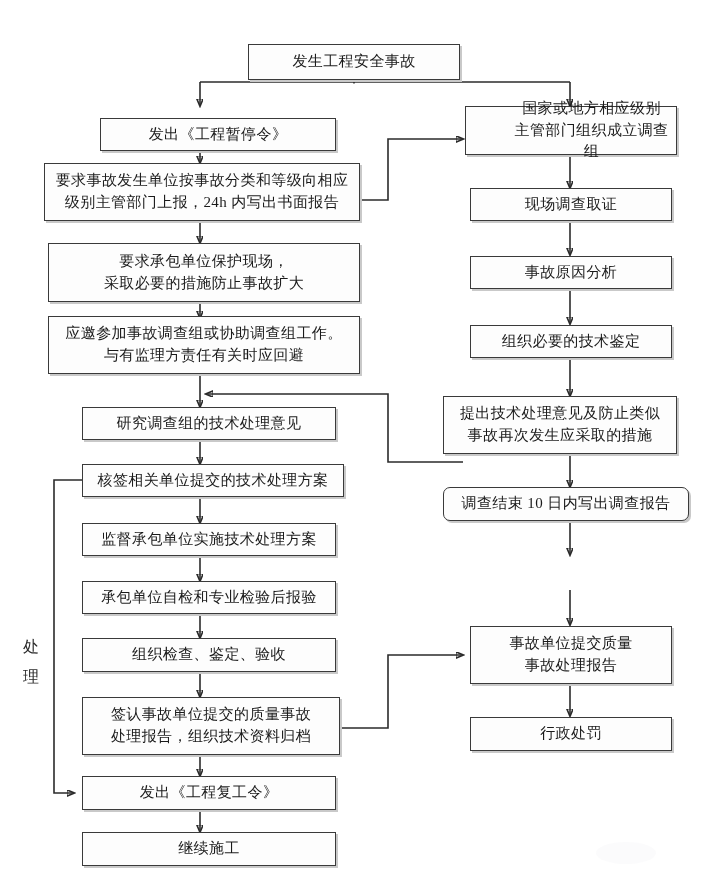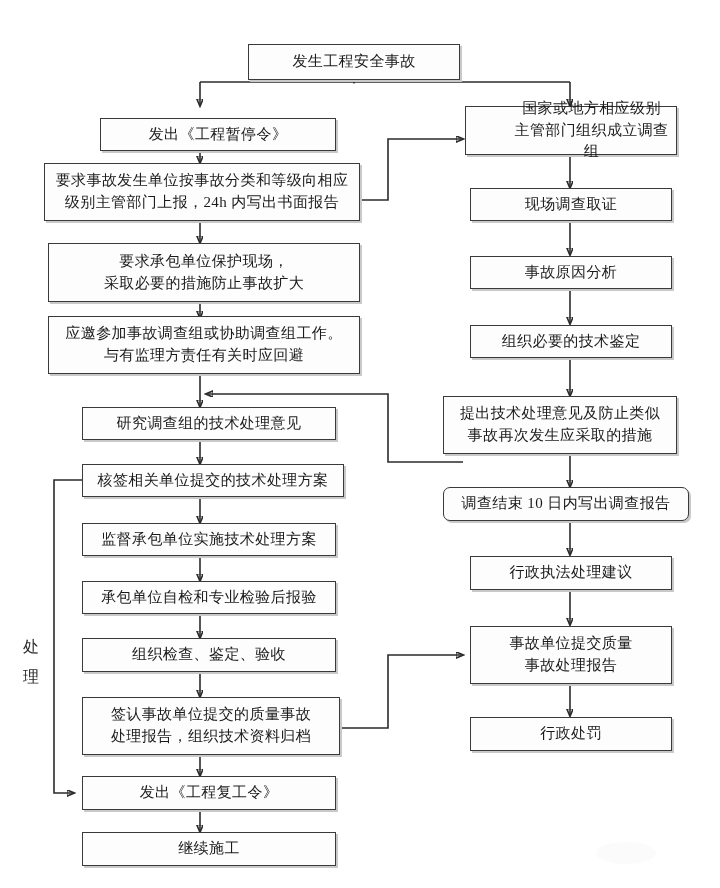--- a/index.html
+++ b/index.html
@@ -191,23 +191,20 @@
 
   <div class="node" style="left:443px; top:396px; width:234px; height:58px;">
     <span class="txt">提出技术处理意见及防止类似
 事故再次发生应采取的措施</span>
   </div>
 
   <div class="node" style="left:443px; top:487px; width:246px; height:34px;border-radius:7px;">
     <span class="txt">调查结束 10 日内写出调查报告</span>
   </div>
 
-  <div class="node" style="left:470px; top:556px; width:202px; height:34px;">
-    <span class="txt">行政执法处理建议</span>
-  </div>
 
   <div class="node" style="left:470px; top:626px; width:202px; height:58px;">
     <span class="txt">事故单位提交质量
 事故处理报告</span>
   </div>
 
   <div class="node" style="left:470px; top:717px; width:202px; height:34px;">
     <span class="txt">行政处罚</span>
   </div>
 

